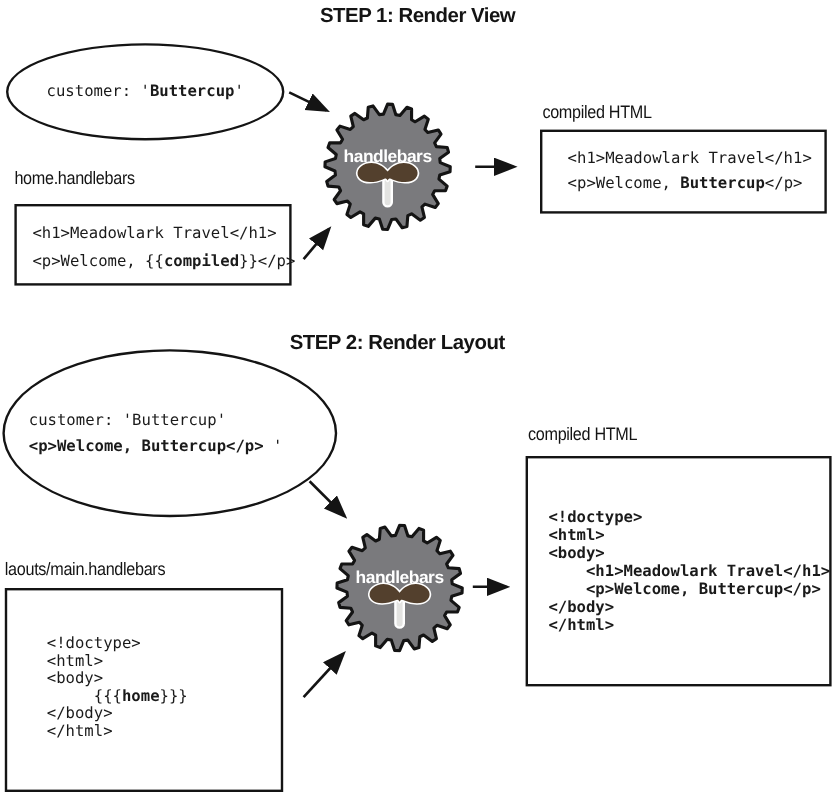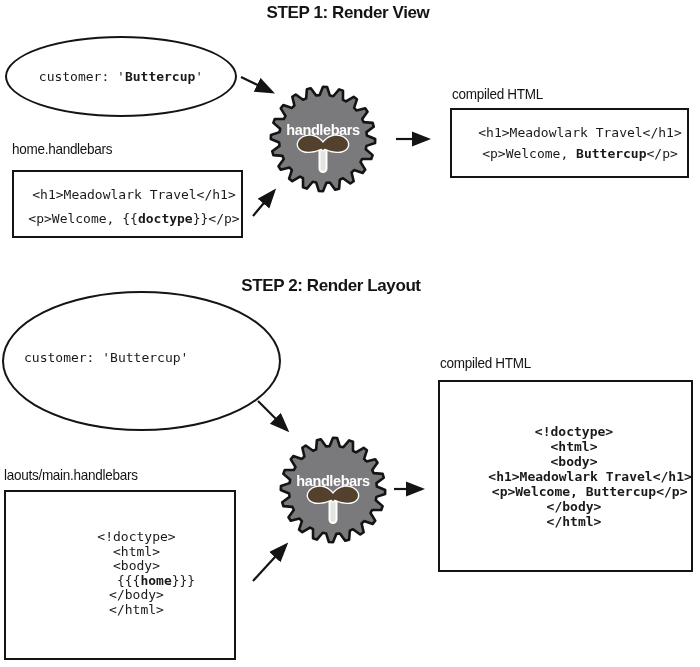--- a/index.html
+++ b/index.html
@@ -18,21 +18,21 @@
   .box{
     position:absolute;border:2.5px solid #141414;background:#ffffff;
     box-sizing:border-box;
   }
   .ellipse{
     position:absolute;border:2.5px solid #141414;border-radius:50%;
     background:#ffffff;box-sizing:border-box;display:flex;align-items:center;
   }
   .code{
     font-family:"DejaVu Sans Mono",monospace;font-size:13px;
-    white-space:pre;color:#1a1a1a;text-align:center;
+    white-space:pre;color:#1a1a1a;
   }
   .code b{font-weight:bold;}
   #box1-code{padding:11px 0 0 13px;}
   #box1-code .code-line{line-height:24px;}
   #box2-code{padding:12px 0 0 21px;}
   #box2-code .code-line{line-height:21px;}
   #ellipse1-code{width:100%;text-align:center;}
   #ellipse2-code{padding-left:20px;}
   #ellipse2-code .code-line{line-height:15px;}
   #ellipse2-code .code-line:first-child{margin-bottom:7px;}
@@ -50,40 +50,40 @@
 
   <div class="title" style="left:-2px;top:3px">STEP 1: Render View</div>
 
   <div class="ellipse" style="left:5px;top:36px;width:232px;height:81px">
     <div class="code" id="ellipse1-code"><div class="code-line">customer: '<b>Buttercup</b>'</div></div>
   </div>
 
   <div class="caption" style="left:12px;top:140px">home.handlebars</div>
 
   <div class="box" style="left:12px;top:170px;width:231px;height:68px">
-    <div class="code" id="box1-code"><div class="code-line">&lt;h1&gt;Meadowlark Travel&lt;/h1&gt;</div><div class="code-line">&lt;p&gt;Welcome, {{<b>doctype</b>}}&lt;/p&gt;</div></div>
+    <div class="code" id="box1-code"><div class="code-line">&lt;h1&gt;Meadowlark Travel&lt;/h1&gt;</div><div class="code-line">&lt;p&gt;Welcome, {{<b>compiled</b>}}&lt;/p&gt;</div></div>
   </div>
 
   <svg class="gear" viewBox="0 0 108 108" style="left:269px;top:85px">
       <path d="M54.00 1.80L58.10 1.96L60.88 10.54L64.27 11.22L70.13 4.35L73.98 5.77L73.98 14.80L76.99 16.48L84.68 11.77L87.90 14.31L85.11 22.89L87.46 25.42L96.23 23.32L98.51 26.73L93.20 34.02L94.65 37.16L103.65 37.87L104.76 41.81L97.46 47.12L97.86 50.55L106.20 54.00L106.04 58.10L97.46 60.88L96.78 64.27L103.65 70.13L102.23 73.98L93.20 73.98L91.52 76.99L96.23 84.68L93.69 87.90L85.11 85.11L82.58 87.46L84.68 96.23L81.27 98.51L73.98 93.20L70.84 94.65L70.13 103.65L66.19 104.76L60.88 97.46L57.45 97.86L54.00 106.20L49.90 106.04L47.12 97.46L43.73 96.78L37.87 103.65L34.02 102.23L34.02 93.20L31.01 91.52L23.32 96.23L20.10 93.69L22.89 85.11L20.54 82.58L11.77 84.68L9.49 81.27L14.80 73.98L13.35 70.84L4.35 70.13L3.24 66.19L10.54 60.88L10.14 57.45L1.80 54.00L1.96 49.90L10.54 47.12L11.22 43.73L4.35 37.87L5.77 34.02L14.80 34.02L16.48 31.01L11.77 23.32L14.31 20.10L22.89 22.89L25.42 20.54L23.32 11.77L26.73 9.49L34.02 14.80L37.16 13.35L37.87 4.35L41.81 3.24L47.12 10.54L50.55 10.14Z" fill="#7a7a7d" stroke="#141414" stroke-width="2.6" stroke-linejoin="round"></path>
       <rect x="50.5" y="58" width="7" height="29" rx="3.5" fill="#e3e3e1" stroke="#ffffff" stroke-width="2"></rect>
       <path d="M54,58 C49,51.5 42,49.5 36,51.5 C29,54 27,60 31,64 C35,68 44,67 50,64.5 C52,63.5 53,63.5 54,65.5 C55,63.5 56,63.5 58,64.5 C64,67 73,68 77,64 C81,60 79,54 72,51.5 C66,49.5 59,51.5 54,58 Z" fill="#53402d" stroke="#ffffff" stroke-width="2.6" stroke-linejoin="round" style="paint-order:stroke"></path>
       <text x="54" y="50" text-anchor="middle" fill="#ffffff" font-family="&quot;Liberation Sans&quot;,sans-serif" font-weight="bold" font-size="14.5" letter-spacing="-0.4">handlebars</text>
     </svg>
 
   <div class="caption" style="left:452px;top:85px">compiled HTML</div>
 
   <div class="box" style="left:450px;top:108px;width:239px;height:70px">
     <div class="code" id="box2-code"><div class="code-line">&lt;h1&gt;Meadowlark Travel&lt;/h1&gt;</div><div class="code-line">&lt;p&gt;Welcome, <b>Buttercup</b>&lt;/p&gt;</div></div>
   </div>
 
   <div class="title" style="left:-19px;top:276px">STEP 2: Render Layout</div>
 
   <div class="ellipse" style="left:2px;top:291px;width:279px;height:140px">
-    <div class="code" id="ellipse2-code"><div class="code-line">customer: 'Buttercup'</div></div>
+    <div class="code" id="ellipse2-code"><div class="code-line">customer: 'Buttercup'</div><div class="code-line"><b>&lt;p&gt;Welcome, Buttercup&lt;/p&gt;</b> '</div></div>
   </div>
 
   <div class="caption" style="left:4px;top:466px">laouts/main.handlebars</div>
 
   <div class="box" style="left:4px;top:490px;width:232px;height:170px">
     <div class="code" id="box3-code"><div class="code-line">&lt;!doctype&gt;</div><div class="code-line">&lt;html&gt;</div><div class="code-line">&lt;body&gt;</div><div class="code-line">     {{{<b>home</b>}}}</div><div class="code-line">&lt;/body&gt;</div><div class="code-line">&lt;/html&gt;</div></div>
   </div>
 
   <svg class="gear" viewBox="0 0 108 108" style="left:279px;top:436px">
       <path d="M54.00 1.80L58.10 1.96L60.88 10.54L64.27 11.22L70.13 4.35L73.98 5.77L73.98 14.80L76.99 16.48L84.68 11.77L87.90 14.31L85.11 22.89L87.46 25.42L96.23 23.32L98.51 26.73L93.20 34.02L94.65 37.16L103.65 37.87L104.76 41.81L97.46 47.12L97.86 50.55L106.20 54.00L106.04 58.10L97.46 60.88L96.78 64.27L103.65 70.13L102.23 73.98L93.20 73.98L91.52 76.99L96.23 84.68L93.69 87.90L85.11 85.11L82.58 87.46L84.68 96.23L81.27 98.51L73.98 93.20L70.84 94.65L70.13 103.65L66.19 104.76L60.88 97.46L57.45 97.86L54.00 106.20L49.90 106.04L47.12 97.46L43.73 96.78L37.87 103.65L34.02 102.23L34.02 93.20L31.01 91.52L23.32 96.23L20.10 93.69L22.89 85.11L20.54 82.58L11.77 84.68L9.49 81.27L14.80 73.98L13.35 70.84L4.35 70.13L3.24 66.19L10.54 60.88L10.14 57.45L1.80 54.00L1.96 49.90L10.54 47.12L11.22 43.73L4.35 37.87L5.77 34.02L14.80 34.02L16.48 31.01L11.77 23.32L14.31 20.10L22.89 22.89L25.42 20.54L23.32 11.77L26.73 9.49L34.02 14.80L37.16 13.35L37.87 4.35L41.81 3.24L47.12 10.54L50.55 10.14Z" fill="#7a7a7d" stroke="#141414" stroke-width="2.6" stroke-linejoin="round"></path>

